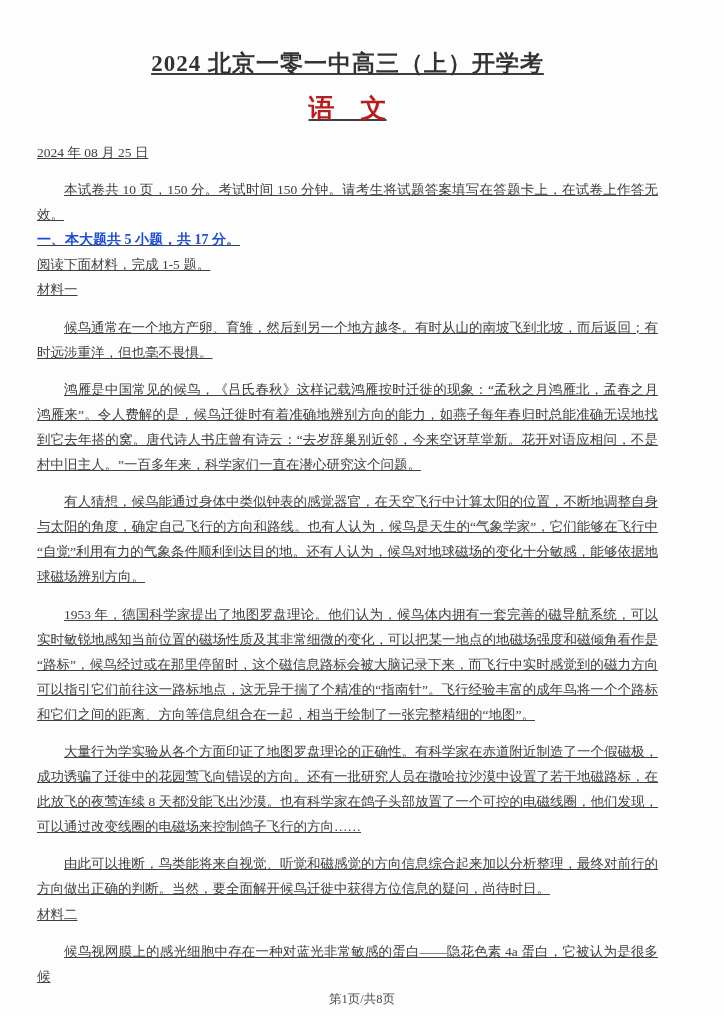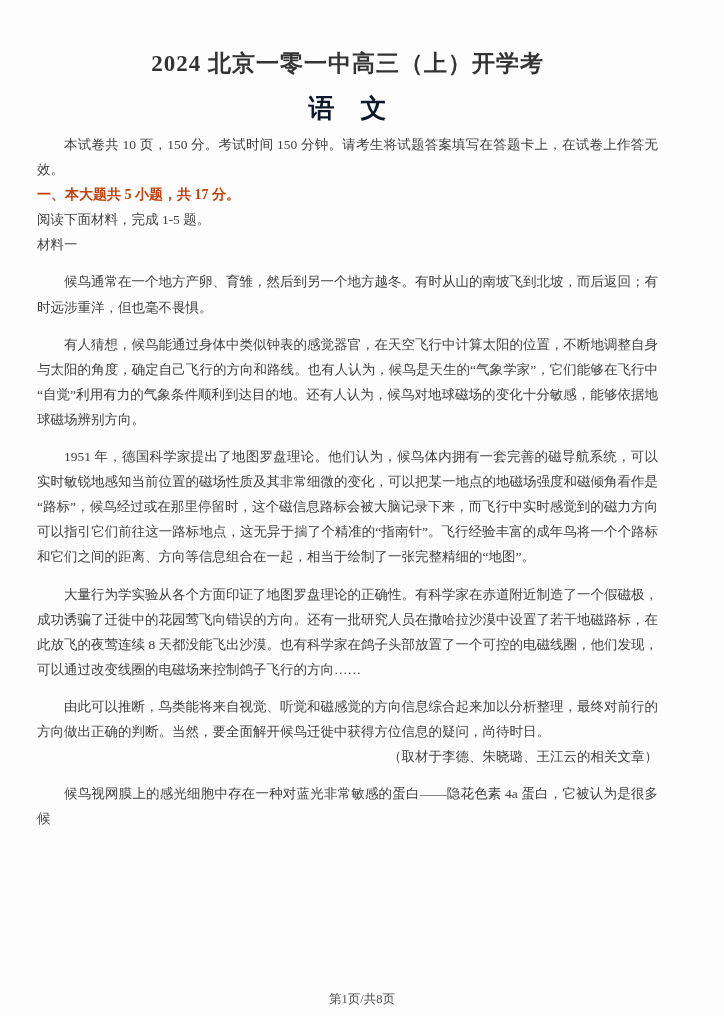--- a/index.html
+++ b/index.html
@@ -11,63 +11,63 @@
     position: relative;
     width: 724px;
     height: 1016px;
     margin: 0 auto;
     background: #fdfdfd;
     box-sizing: border-box;
     padding: 48px 66px 0 37px;
     overflow: hidden;
     font-family: "Liberation Serif", "DejaVu Serif", serif;
     color: #3f3f3f;
+    text-decoration: underline;
   }
   .exam-title {
     margin: 0;
     font-size: 23px;
     line-height: 32px;
     font-weight: bold;
     text-align: center;
     color: #333333;
     letter-spacing: 1px;
   }
   .exam-subject {
     margin: 12px 0 0 0;
     font-size: 26px;
     line-height: 34px;
     font-weight: bold;
     text-align: center;
-    color: #0f172a;
+    color: #b91c1c;
   }
   .exam-date {
     margin-top: 14px;
     font-size: 13px;
     line-height: 18px;
     text-align: right;
   }
   .body-text {
     font-size: 13.5px;
     line-height: 25.1px;
     text-align: justify;
   }
   p {
     margin: 0;
   }
   .indent {
     text-indent: 2em;
     margin-top: 12px;
   }
   .intro {
-    margin-top: 6px;
   }
   .section-heading {
     font-weight: bold;
     font-size: 14px;
-    color: #c2410c;
+    color: #1d4ed8;
   }
   .material-heading {
     text-align: left;
     text-indent: 0;
   }
   .attribution {
     text-align: right;
     text-indent: 0;
   }
   .page-footer {
@@ -83,35 +83,37 @@
 </style>
 </head>
 <body>
 
 <div class="page">
 
   <h1 class="exam-title">2024 北京一零一中高三（上）开学考</h1>
 
   <h2 class="exam-subject">语　文</h2>
 
+  <div class="exam-date body-text">2024 年 08 月 25 日</div>
 
   <p class="body-text indent intro">本试卷共 10 页，150 分。考试时间 150 分钟。请考生将试题答案填写在答题卡上，在试卷上作答无效。</p>
 
   <p class="body-text section-heading">一、本大题共 5 小题，共 17 分。</p>
 
   <p class="body-text">阅读下面材料，完成 1-5 题。</p>
 
   <p class="body-text material-heading">材料一</p>
 
   <p class="body-text indent">候鸟通常在一个地方产卵、育雏，然后到另一个地方越冬。有时从山的南坡飞到北坡，而后返回；有时远涉重洋，但也毫不畏惧。</p>
+  <p class="body-text indent">鸿雁是中国常见的候鸟，《吕氏春秋》这样记载鸿雁按时迁徙的现象：“孟秋之月鸿雁北，孟春之月鸿雁来”。令人费解的是，候鸟迁徙时有着准确地辨别方向的能力，如燕子每年春归时总能准确无误地找到它去年搭的窝。唐代诗人书庄曾有诗云：“去岁辞巢别近邻，今来空讶草堂新。花开对语应相问，不是村中旧主人。”一百多年来，科学家们一直在潜心研究这个问题。</p>
   <p class="body-text indent">有人猜想，候鸟能通过身体中类似钟表的感觉器官，在天空飞行中计算太阳的位置，不断地调整自身与太阳的角度，确定自己飞行的方向和路线。也有人认为，候鸟是天生的“气象学家”，它们能够在飞行中“自觉”利用有力的气象条件顺利到达目的地。还有人认为，候鸟对地球磁场的变化十分敏感，能够依据地球磁场辨别方向。</p>
-  <p class="body-text indent">1951 年，德国科学家提出了地图罗盘理论。他们认为，候鸟体内拥有一套完善的磁导航系统，可以实时敏锐地感知当前位置的磁场性质及其非常细微的变化，可以把某一地点的地磁场强度和磁倾角看作是“路标”，候鸟经过或在那里停留时，这个磁信息路标会被大脑记录下来，而飞行中实时感觉到的磁力方向可以指引它们前往这一路标地点，这无异于揣了个精准的“指南针”。飞行经验丰富的成年鸟将一个个路标和它们之间的距离、方向等信息组合在一起，相当于绘制了一张完整精细的“地图”。</p>
+  <p class="body-text indent">1953 年，德国科学家提出了地图罗盘理论。他们认为，候鸟体内拥有一套完善的磁导航系统，可以实时敏锐地感知当前位置的磁场性质及其非常细微的变化，可以把某一地点的地磁场强度和磁倾角看作是“路标”，候鸟经过或在那里停留时，这个磁信息路标会被大脑记录下来，而飞行中实时感觉到的磁力方向可以指引它们前往这一路标地点，这无异于揣了个精准的“指南针”。飞行经验丰富的成年鸟将一个个路标和它们之间的距离、方向等信息组合在一起，相当于绘制了一张完整精细的“地图”。</p>
   <p class="body-text indent">大量行为学实验从各个方面印证了地图罗盘理论的正确性。有科学家在赤道附近制造了一个假磁极，成功诱骗了迁徙中的花园莺飞向错误的方向。还有一批研究人员在撒哈拉沙漠中设置了若干地磁路标，在此放飞的夜莺连续 8 天都没能飞出沙漠。也有科学家在鸽子头部放置了一个可控的电磁线圈，他们发现，可以通过改变线圈的电磁场来控制鸽子飞行的方向……</p>
   <p class="body-text indent">由此可以推断，鸟类能将来自视觉、听觉和磁感觉的方向信息综合起来加以分析整理，最终对前行的方向做出正确的判断。当然，要全面解开候鸟迁徙中获得方位信息的疑问，尚待时日。</p>
 
-  <p class="body-text attribution">（取材于李德、朱晓璐、王江云的相关文章）</p>
 
+  <p class="body-text material-heading">材料二</p>
 
   <p class="body-text indent">候鸟视网膜上的感光细胞中存在一种对蓝光非常敏感的蛋白——隐花色素 4a 蛋白，它被认为是很多候</p>
 
   <div class="page-footer">第1页/共8页</div>
 
 </div>
 
 </body></html>

